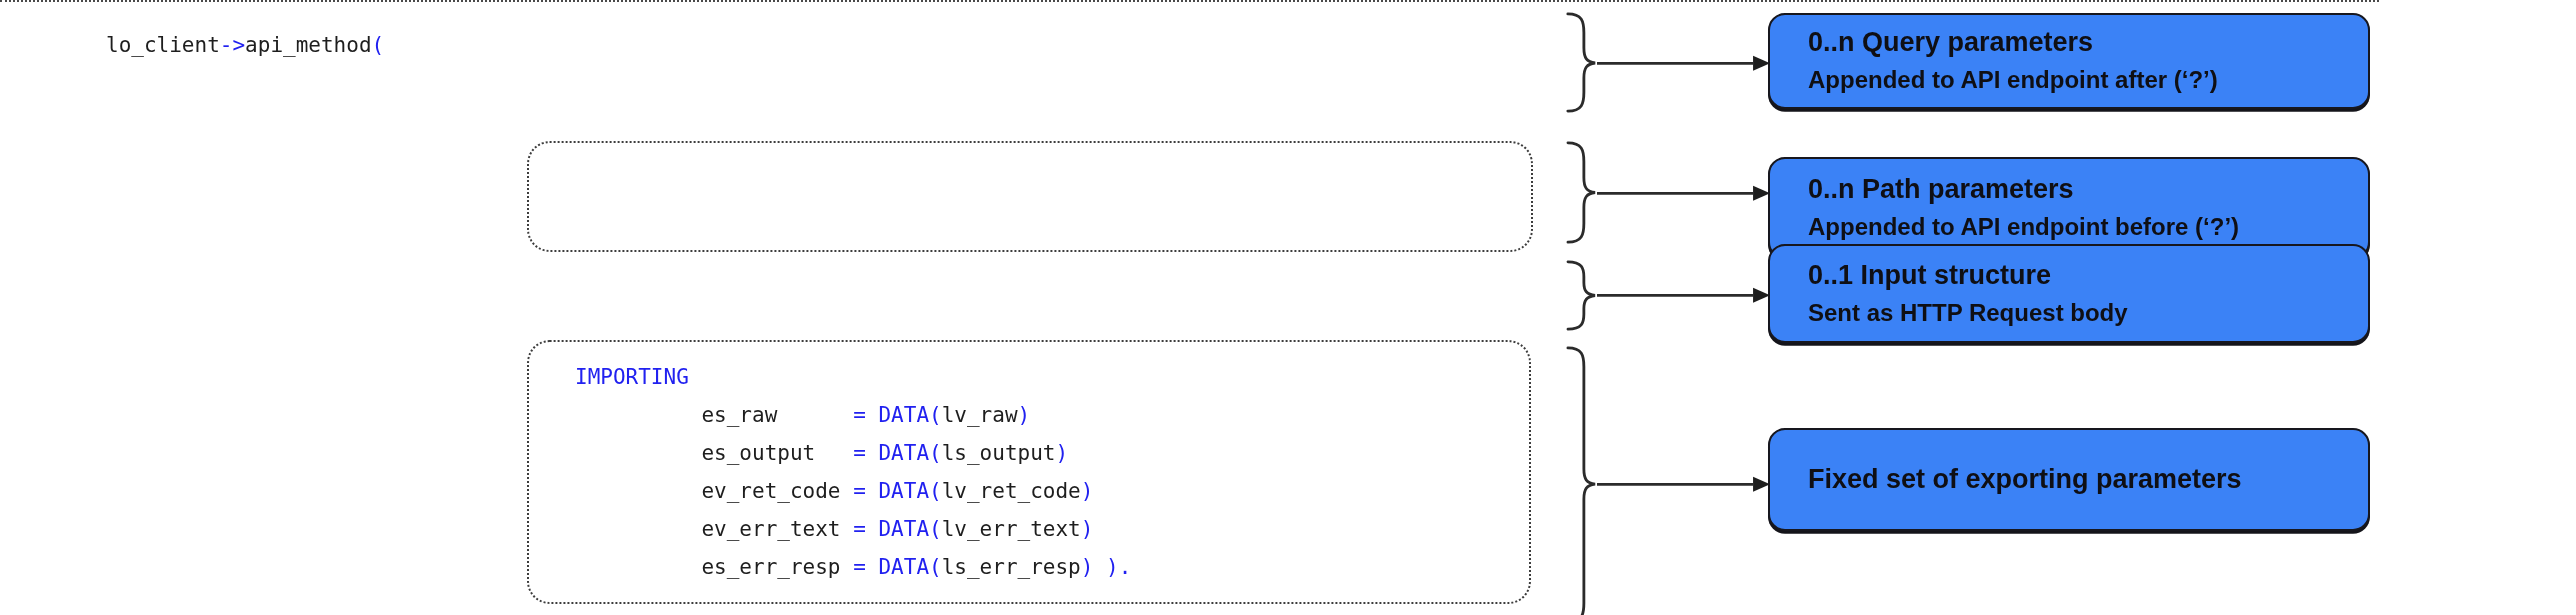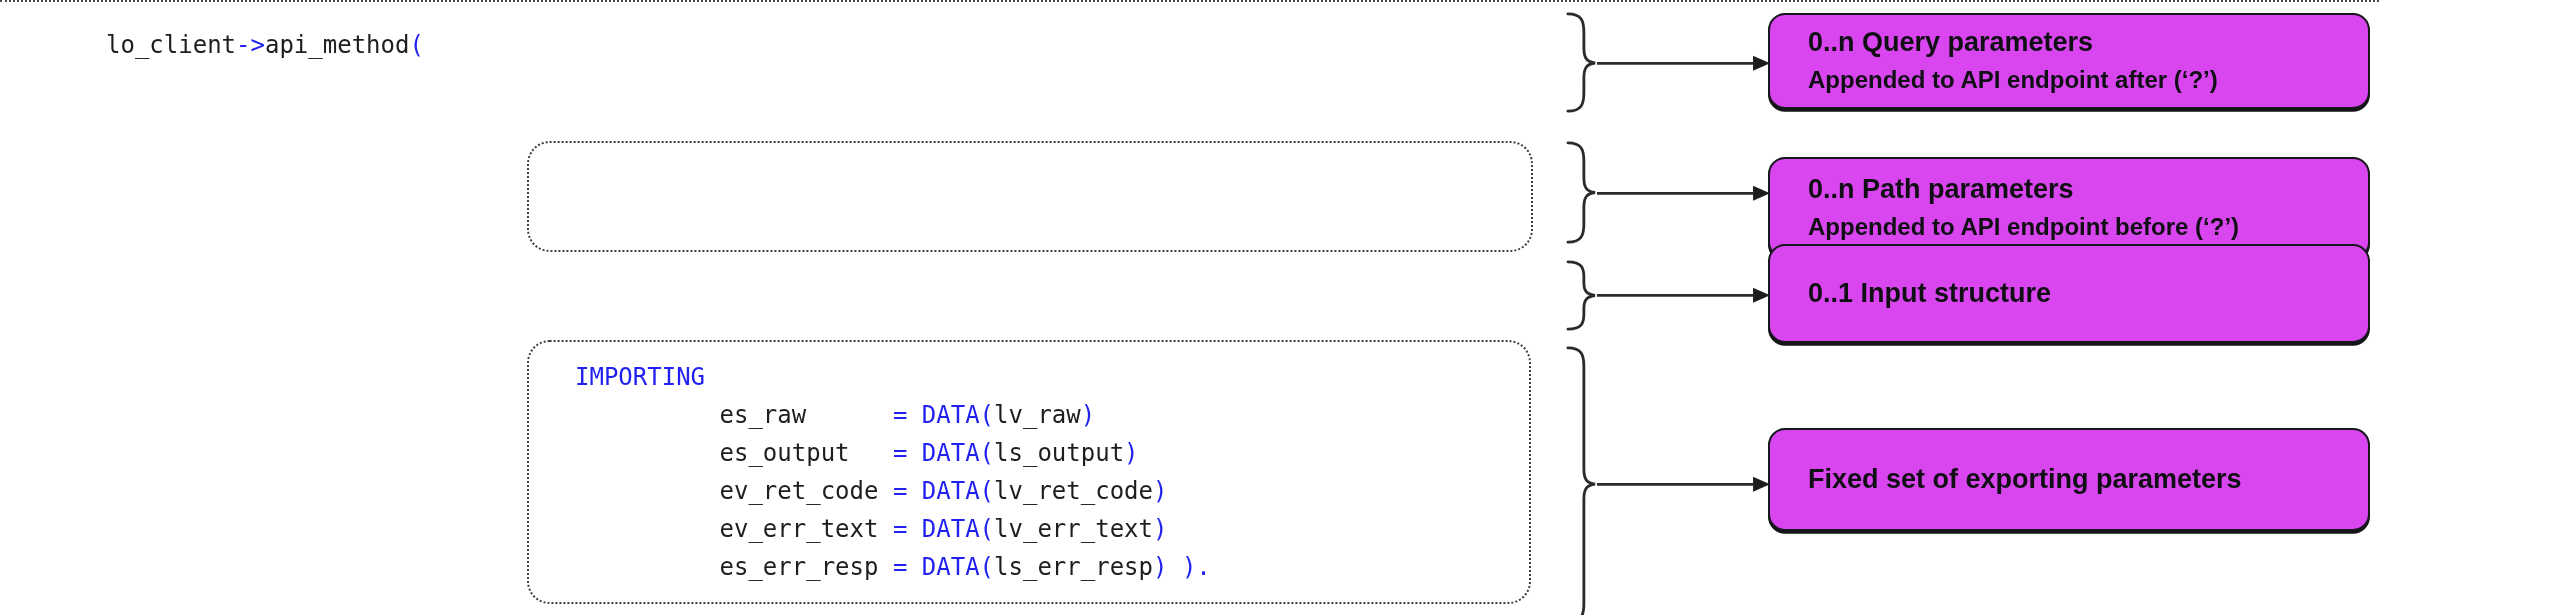--- a/index.html
+++ b/index.html
@@ -20,21 +20,21 @@
   }
   .left-edge-dash {
     position: absolute; left: -1.9px; top: 0;
     height: 615px; width: 0;
     border-left: 2.8px dashed #8a8a8a;
   }
 
   
   .code, .code-line {
     font-family: "DejaVu Sans Mono", monospace;
-    font-size: 24px;
+    font-size: 21px;
     line-height: 38px;
     white-space: pre;
     color: #1e1e1e;
   }
   .tok-p { color: #1e1e1e; }
   .tok-k { color: #2121f0; }
   .tok-s { color: #2f9e38; }
 
   .method-call {
     position: absolute; left: 106px; top: 26px; height: 38px;
@@ -69,21 +69,21 @@
   .arrow-1 { top: 52px; }
   .arrow-2 { top: 182px; }
   .arrow-3 { top: 284px; }
   .arrow-4 { top: 473px; }
 
   
   .abox {
     position: absolute;
     left: 1768px; width: 602px;
     box-sizing: border-box;
-    background: #d946ef;
+    background: #3b82f6;
     border: 2.8px solid #17171e;
     border-radius: 17px;
     box-shadow: 0 2.8px 0 #14141a;
     display: flex;
     flex-direction: column;
     justify-content: center;
     padding-left: 38px;
     color: #0f0f14;
   }
   .abox-1 { top: 13px;  height: 96px; }
@@ -143,19 +143,20 @@
   <div class="abox abox-1">
     <div class="title">0..n Query parameters</div>
     <div class="subtitle">Appended to API endpoint after (‘?’)</div>
   </div>
   <div class="abox abox-2">
     <div class="title">0..n Path parameters</div>
     <div class="subtitle">Appended to API endpoint before (‘?’)</div>
   </div>
   <div class="abox abox-3">
     <div class="title">0..1 Input structure</div>
+    <div class="subtitle">Sent as HTTP Request body</div>
   </div>
   <div class="abox abox-4">
     <div class="title">Fixed set of exporting parameters</div>
   </div>
 
 </div>
 
 
 </body></html>

